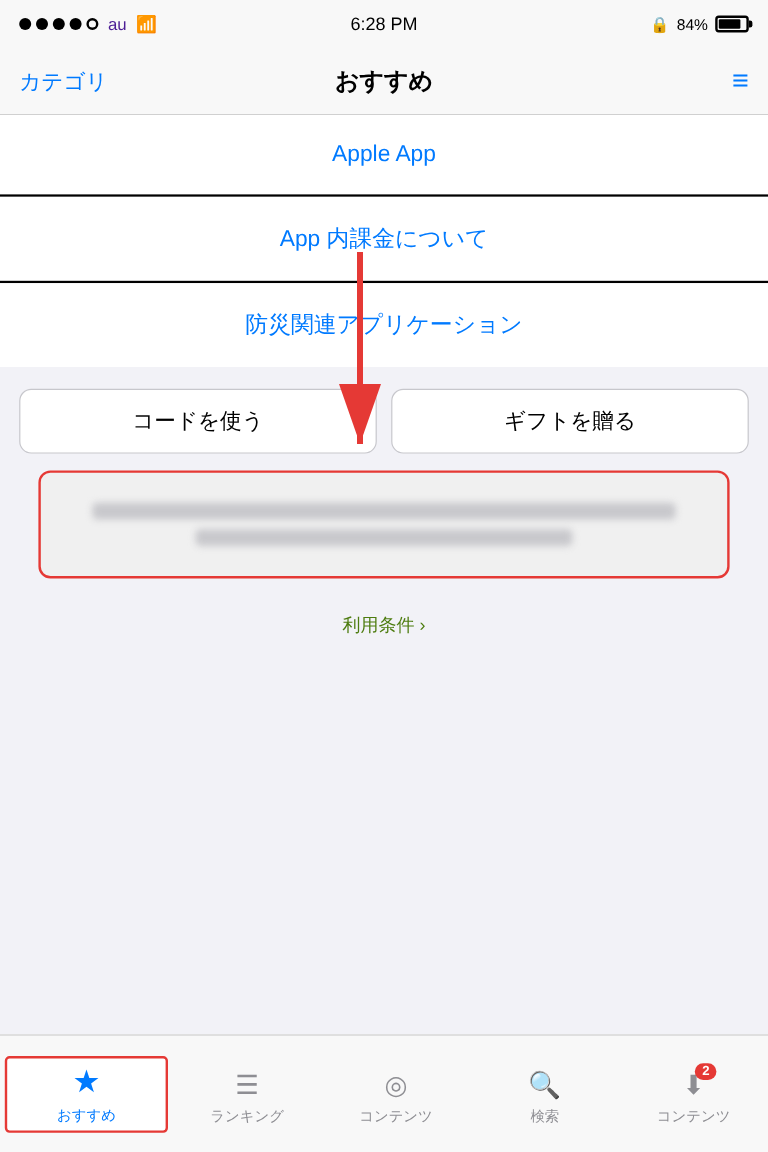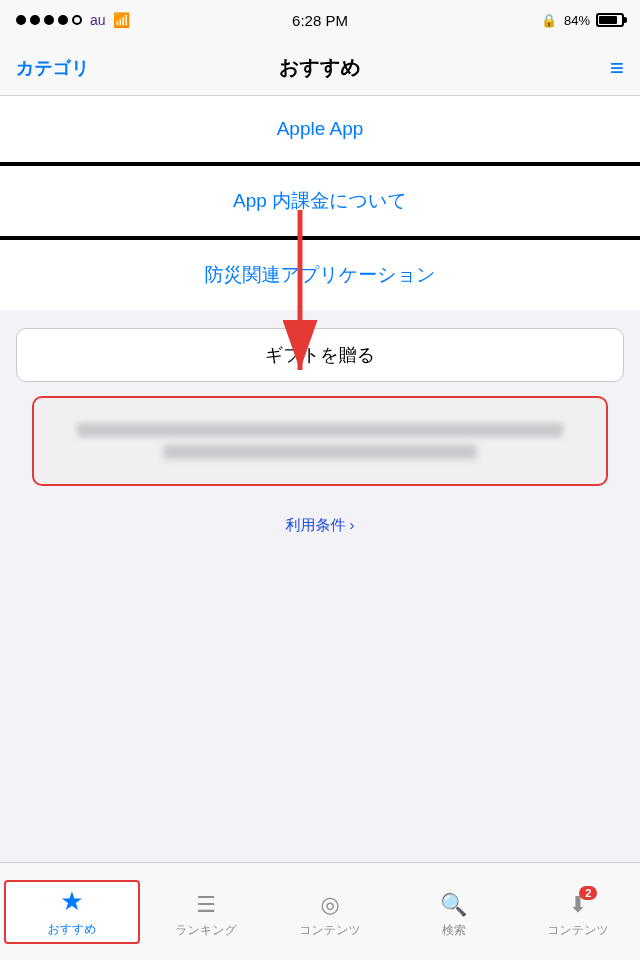--- a/index.html
+++ b/index.html
@@ -92,21 +92,21 @@
       background: #f8f8f8;
       border-bottom: 1px solid #d0d0d0;
       display: flex;
       align-items: center;
       justify-content: space-between;
       padding: 0 16px;
     }
     .nav-left {
       font-size: 18px;
       color: #007aff;
-      font-weight: 700;
+      font-weight: 400;
     }
     .nav-title {
       font-size: 20px;
       font-weight: 700;
       color: #000;
       position: absolute;
       left: 50%;
       transform: translateX(-50%);
     }
     .nav-right {
@@ -118,21 +118,21 @@
     
     .main-content {
       background: #fff;
       width: 100%;
     }
 
     
     .menu-item {
       width: 100%;
       padding: 22px 16px;
-      border-bottom: 4px solid #000000;
+      border-bottom: 2px solid #000000;
       display: flex;
       align-items: center;
       justify-content: center;
       background: #fff;
     }
     .menu-item-text {
       font-size: 19px;
       color: #007aff;
       text-align: center;
     }
@@ -181,21 +181,21 @@
     .blur-line.short { width: 55%; }
 
     
     .terms-row {
       padding: 14px 16px;
       text-align: center;
       background: #f2f2f7;
     }
     .terms-text {
       font-size: 15px;
-      color: #1d4ed8;
+      color: #4d7c0f;
     }
 
     
     .tab-bar {
       position: absolute;
       bottom: 0;
       left: 0;
       width: 100%;
       height: 98px;
       background: #f8f8f8;
@@ -292,20 +292,23 @@
     <span class="menu-item-text">App 内課金について</span>
   </div>
   <div class="menu-item" style="border-bottom: none; justify-content: center;">
     <span class="menu-item-text">防災関連アプリケーション</span>
   </div>
 </div>
 
 <div style="background:#f2f2f7; padding-bottom: 0;">
   <div class="buttons-row">
     <div class="action-button">
+      <span>コードを使う</span>
+    </div>
+    <div class="action-button">
       <span>ギフトを贈る</span>
     </div>
   </div>
 
   <div style="padding: 0 16px 16px; background: #f2f2f7; position: relative;">
     <div class="blurred-box">
       <div class="blur-line"></div>
       <div class="blur-line short"></div>
     </div>
   </div>

